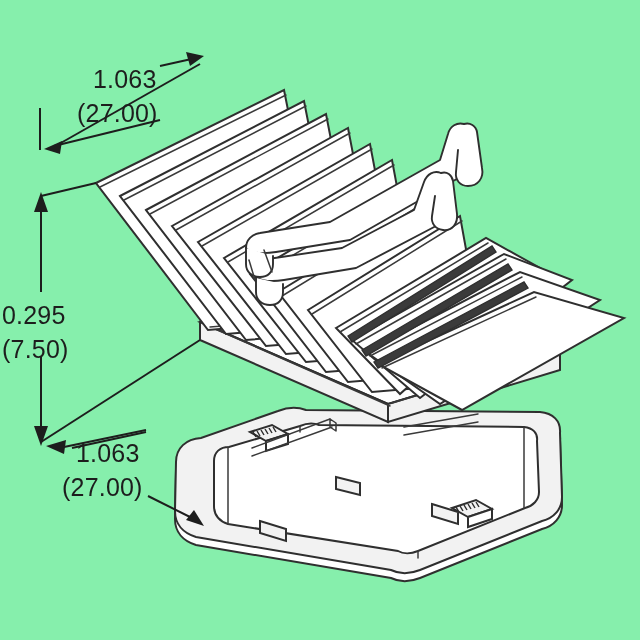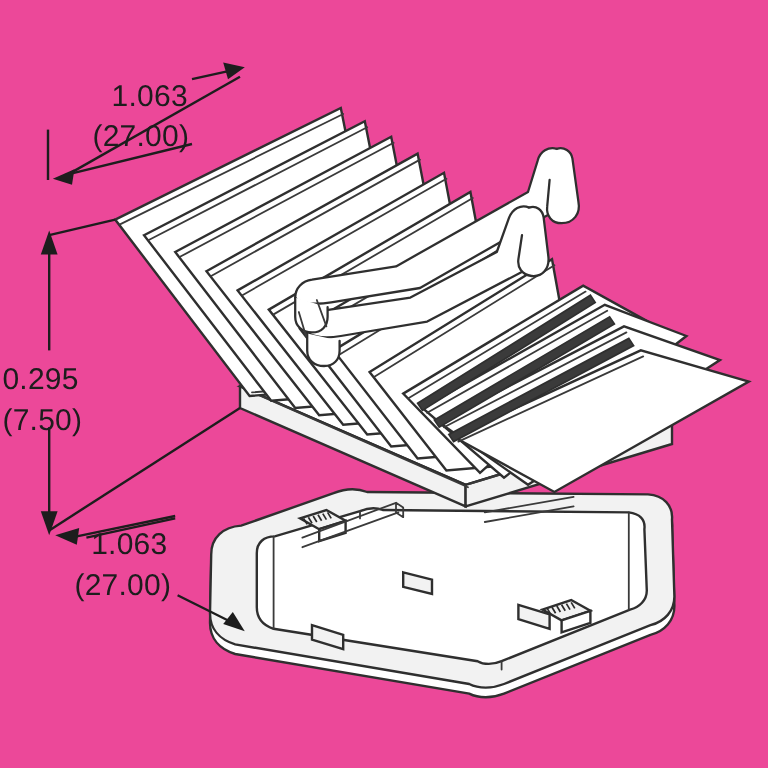--- a/index.html
+++ b/index.html
@@ -10,21 +10,21 @@
   body {
     width: 640px;
     height: 640px;
     overflow: hidden;
     font-family: "Liberation Sans", sans-serif;
   }
   #drawing-root {
     position: relative;
     width: 640px;
     height: 640px;
-    background: #ec4899;
+    background: #86efac;
   }
   svg.drawing-canvas {
     display: block;
     width: 640px;
     height: 640px;
   }
   .ln-thin {
     fill: none;
     stroke: #3a3a3a;
     stroke-width: 1.5;

